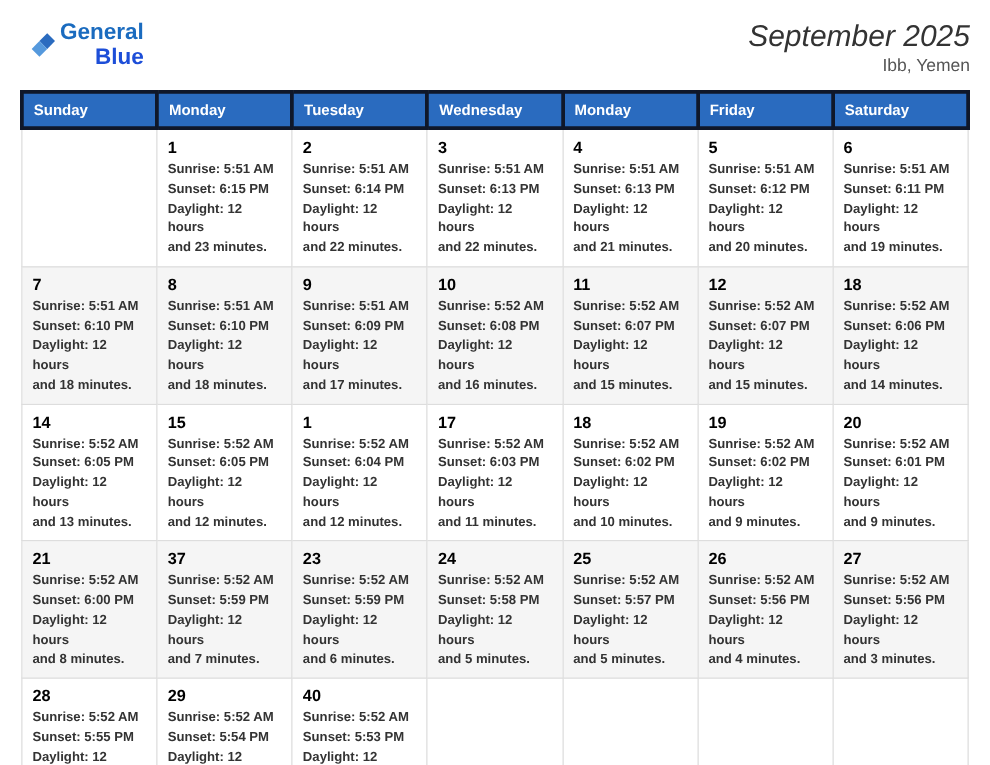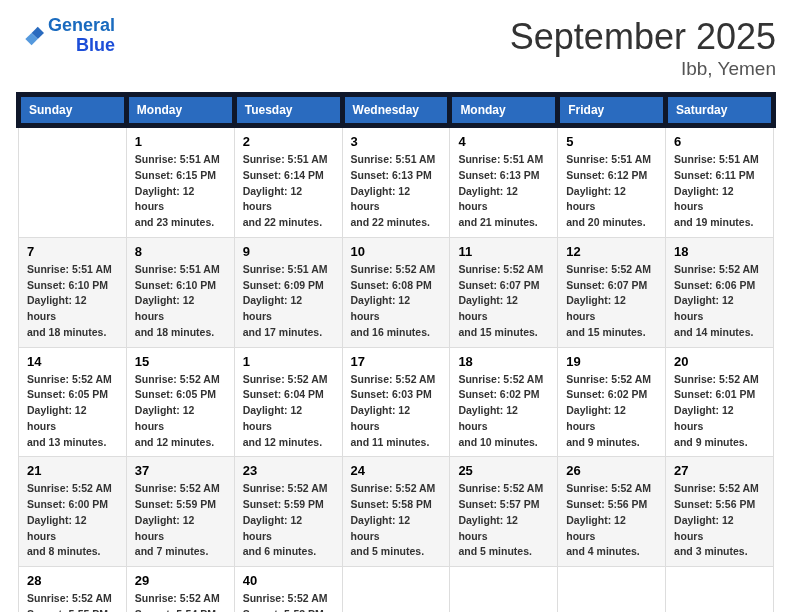--- a/index.html
+++ b/index.html
@@ -32,41 +32,42 @@
       color: #1a6bbf;
     }
     .logo-icon {
       width: 28px;
       height: 28px;
     }
     .title-block {
       text-align: right;
     }
     .month-title {
-      font-size: 36px;
+      font-size: 24px;
       font-weight: normal;
       color: #333;
+      font-style: italic;
     }
     .location {
-      font-size: 19px;
+      font-size: 14px;
       color: #555;
     }
     table {
       width: 100%;
       border-collapse: collapse;
       font-size: 11px;
     }
     thead tr th {
       background-color: #2a6bbf;
       color: #fff;
       text-align: left;
       padding: 6px 8px;
       font-size: 12px;
       font-weight: bold;
-      border: 5px solid #0f172a;
+      border: 3px solid #0f172a;
     }
     tbody tr td {
       vertical-align: top;
       padding: 6px 8px;
       border: 1px solid #ddd;
       width: 14.28%;
       min-height: 80px;
     }
     tbody tr:nth-child(even) td {
       background-color: #f5f5f5;

